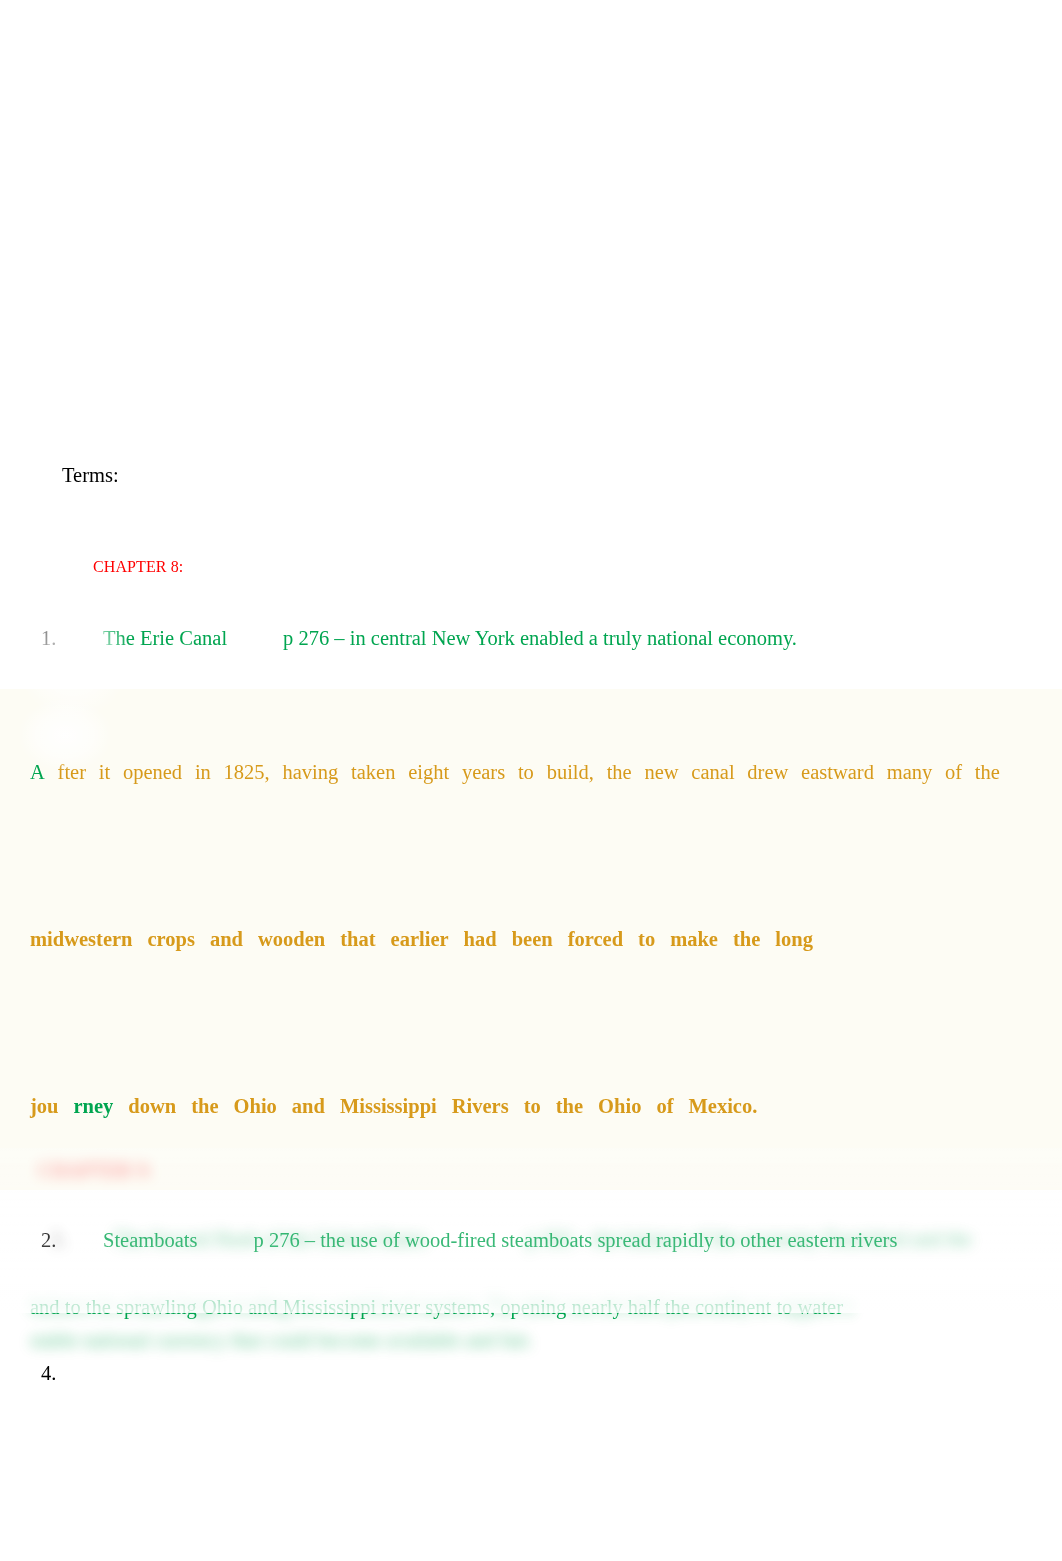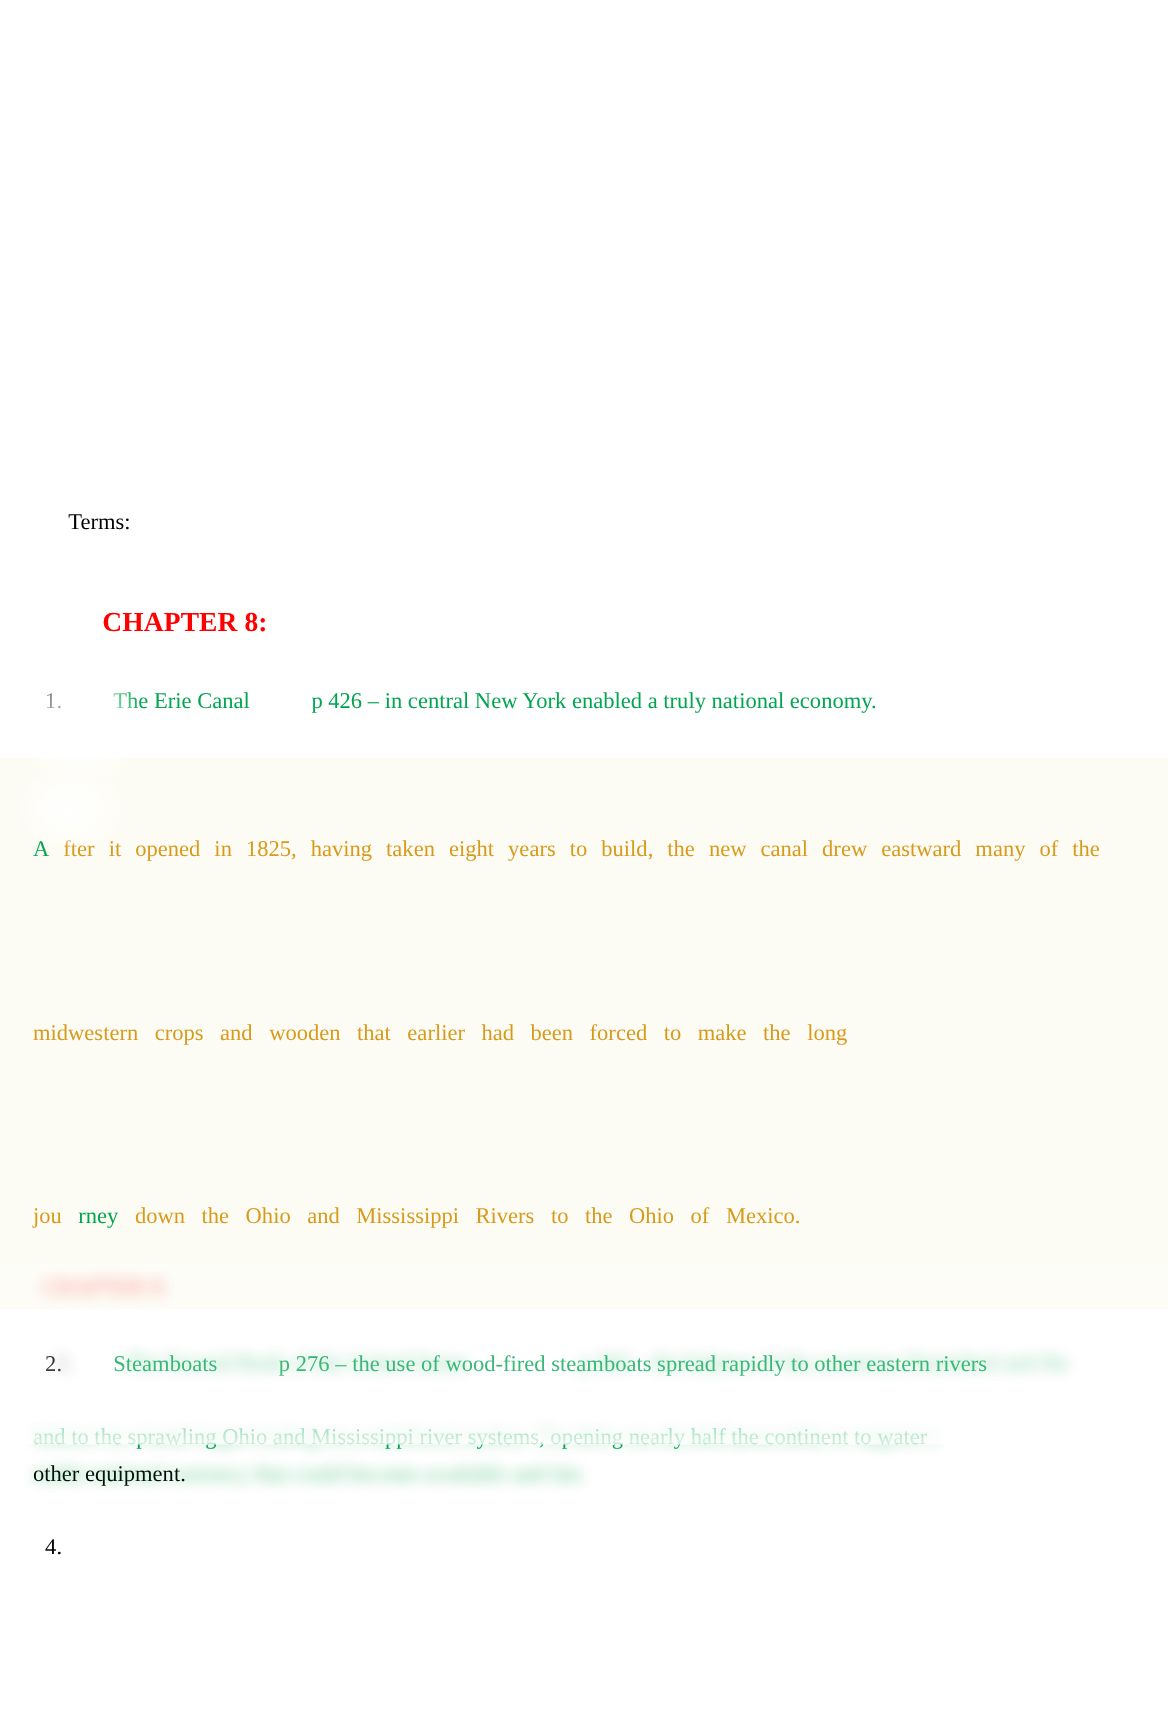--- a/index.html
+++ b/index.html
@@ -30,25 +30,24 @@
     top: 463px;
     font-size: 20.5px;
     line-height: 24px;
     color: #000000;
   }
 
   .chapter-heading {
     position: absolute;
     left: 93px;
     top: 555px;
-    font-size: 25px;
+    font-size: 16px;
     line-height: 24px;
     color: #ff0000;
     letter-spacing: 0.1px;
-    font-weight: bold;
   }
 
   
   .term-list {
     position: absolute;
     left: 0px;
     top: 589px;
     width: 1062px;
   }
 
@@ -98,20 +97,21 @@
     padding-left: 30px;
     box-sizing: border-box;
   }
   .hl-justified {
     display: flex;
     justify-content: space-between;
     width: 970px;
   }
   .hl-justified.left-flow {
     justify-content: flex-start;
+    font-weight: bold;
   }
   .hl-justified.left-flow > span { margin-right: 15px; }
 
   
   .smudge {
     position: absolute;
     pointer-events: none;
     background: radial-gradient(ellipse at center,
                 rgba(255,255,255,0.92) 0%,
                 rgba(255,255,255,0.55) 45%,
@@ -164,21 +164,21 @@
 <div class="page">
 
   <div class="terms-label">Terms:</div>
 
   <div class="chapter-heading">CHAPTER 8:</div>
 
   <div class="term-list">
 
     <div class="term-item">
       <span class="term-line term-firstline">
-        <span class="term-num c-black">1.</span><span class="c-green">The Erie Canal</span><span class="tab-gap-md"></span><span class="c-green">p 426 – in central New York enabled a truly national economy.</span>
+        <span class="term-num c-black">1.</span><span class="c-green">The Erie Canal</span><span class="tab-gap-md"></span><span class="c-green">p 276 – in central New York enabled a truly national economy.</span>
       </span>
 
       <span class="term-line hl-line">
         <span class="hl-justified">
           <span class="c-green">A</span><span class="c-orange">fter</span>
           <span class="c-orange">it</span>
           <span class="c-orange">opened</span>
           <span class="c-orange">in</span>
           <span class="c-orange">1825,</span>
           <span class="c-orange">having</span>
@@ -236,21 +236,20 @@
     </div>
 
     <div class="term-item">
       <span class="term-line term-firstline">
         <span class="term-num c-black">2.</span><span class="c-green">Steamboats</span><span class="tab-gap-md"></span><span class="c-green">p 276 – the use of wood-fired steamboats spread rapidly to other eastern rivers</span>
       </span>
       <span class="term-line term-cont c-green">and to the sprawling Ohio and Mississippi river systems, opening nearly half the continent to water</span>
     </div>
 
     <div class="term-item">
-      <span class="term-line term-cont c-black">other equipment.</span>
     </div>
 
     <div class="term-item">
       <span class="term-line term-firstline">
         <span class="term-num c-black">4.</span><span class="tab-gap-lg"></span>
       </span>
 
     </div>
 
   </div>

